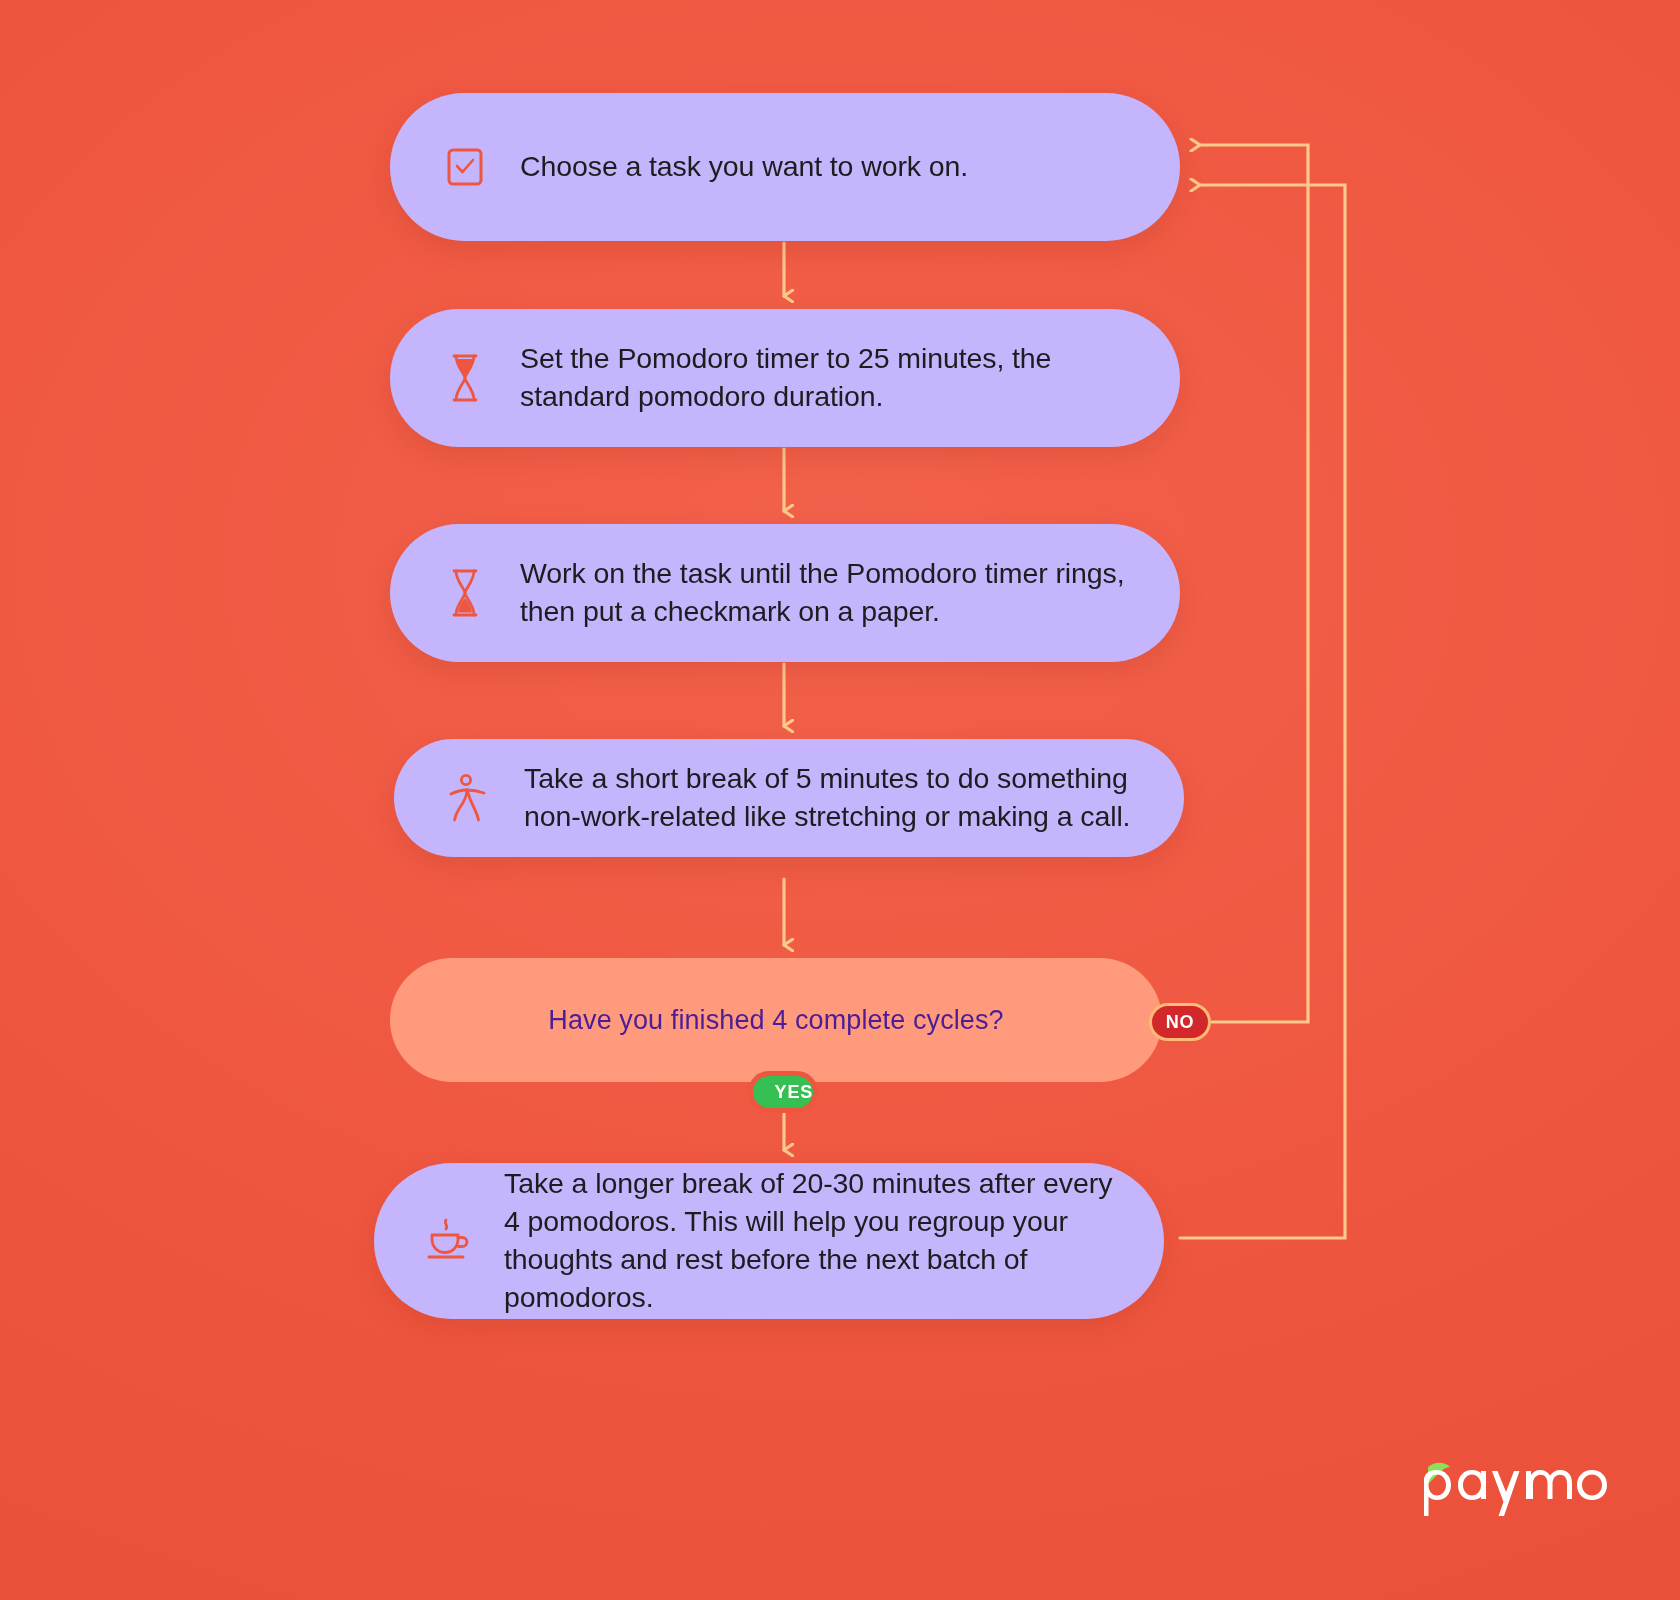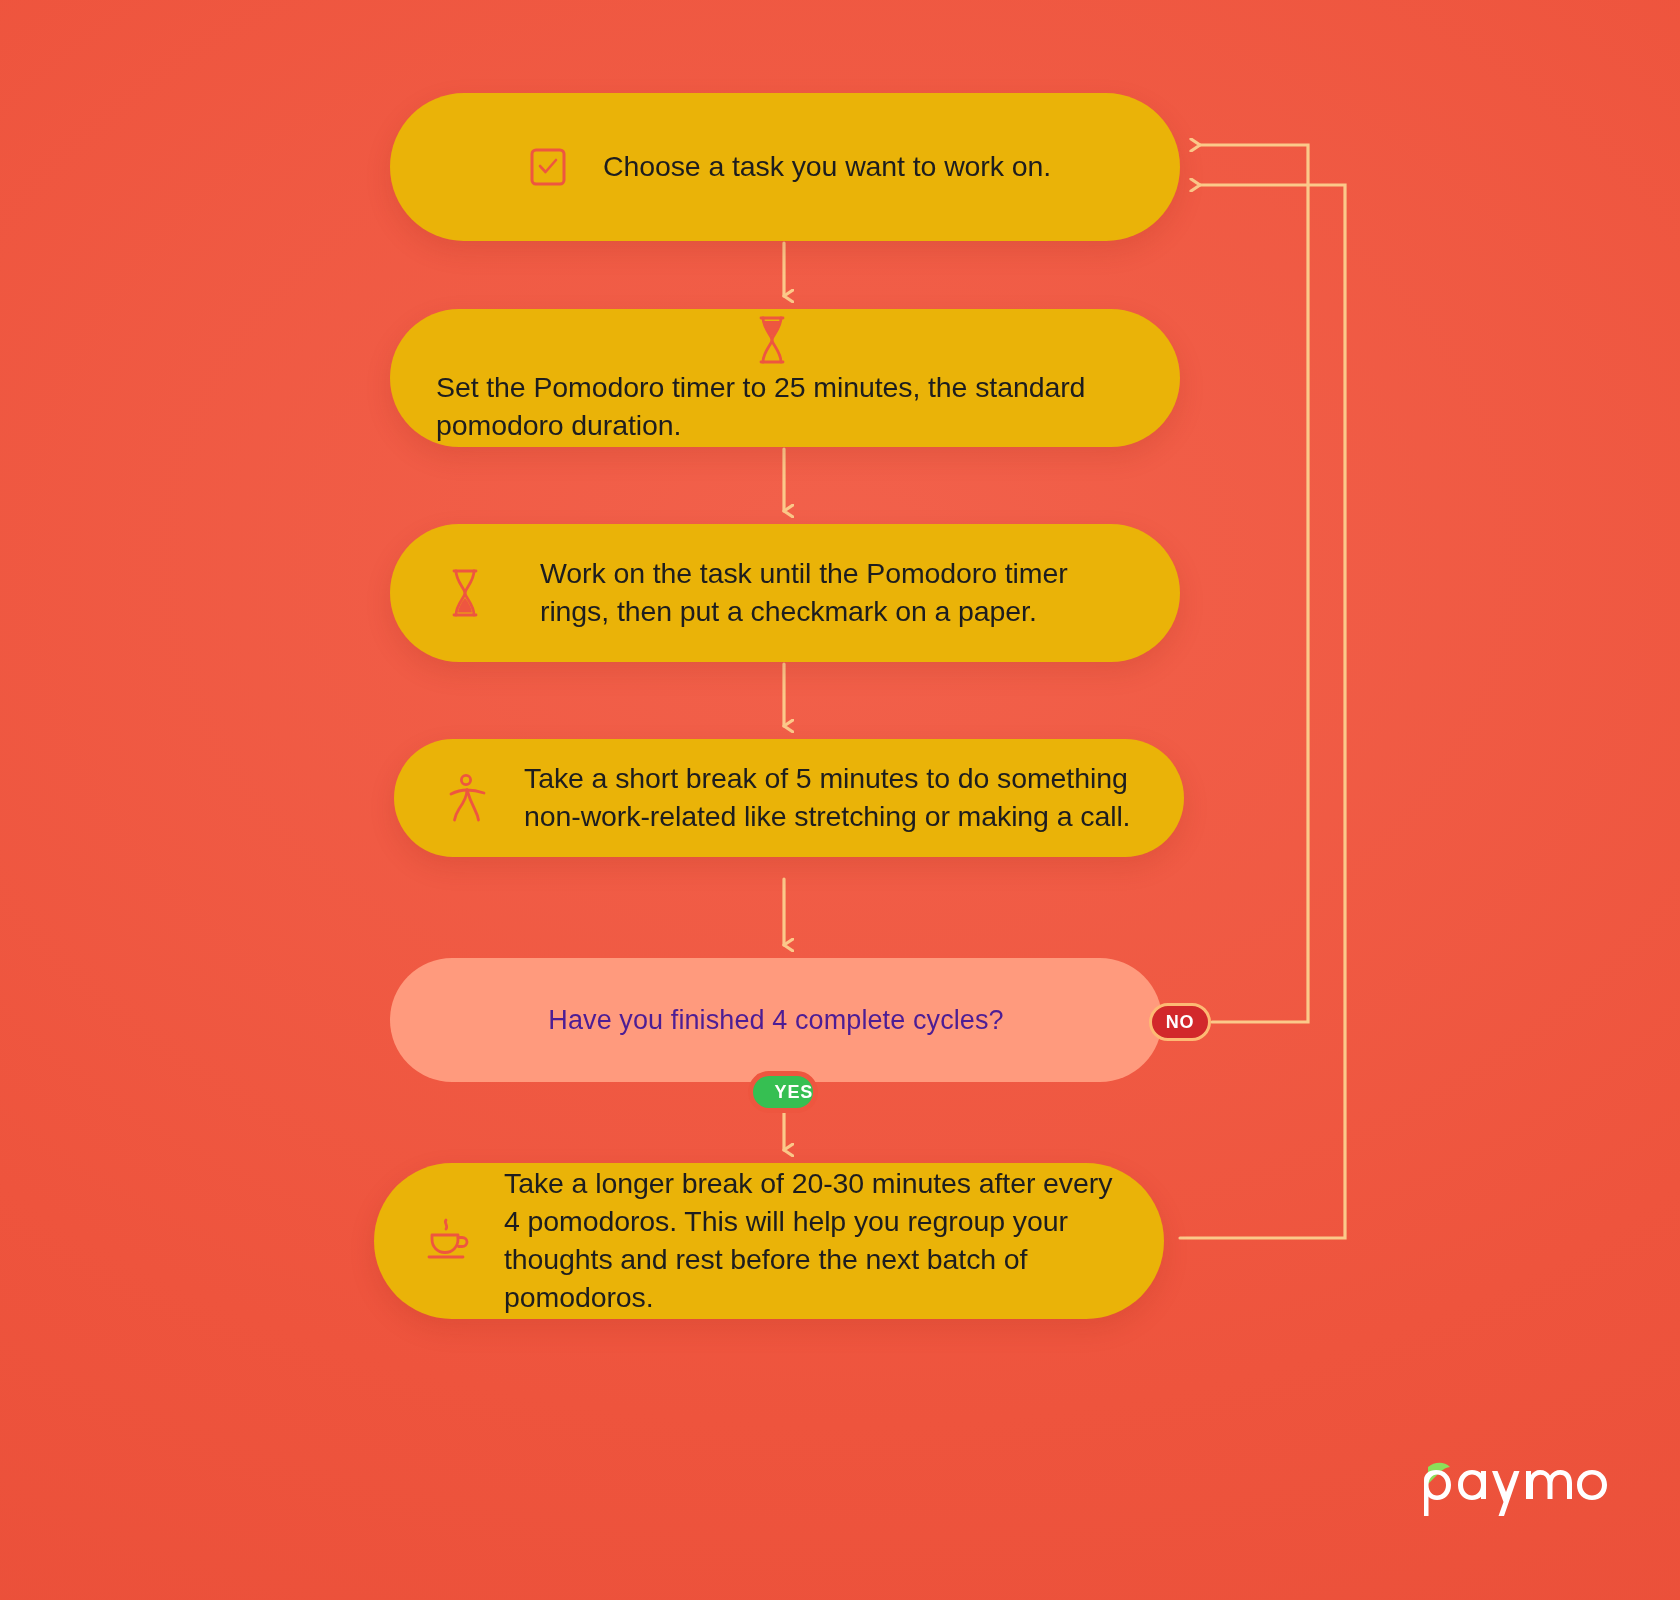--- a/index.html
+++ b/index.html
@@ -25,48 +25,47 @@
   
   #connectors {
     position: absolute;
     left: 0; top: 0;
     width: 1680px; height: 1600px;
     pointer-events: none;
   }
   
   .card {
     position: absolute;
-    background: #eab308;
+    background: #c4b5fd;
     border-radius: 80px;
     box-shadow: 0 10px 26px rgba(150, 35, 20, 0.16);
     display: flex;
     align-items: center;
     padding: 0 46px 0 46px;
-    justify-content: center;
   }
   .card .icon-wrap {
     flex: 0 0 58px;
     width: 58px;
     height: 58px;
     display: flex;
     align-items: center;
     justify-content: center;
     margin-right: 26px;
   }
   .card .card-text {
     color: #1D1D1F;
     font-size: 28.5px;
     line-height: 1.33;
     letter-spacing: -0.1px;
     font-weight: 400;
   }
   
   #card-1 { left: 390px; top: 93px;   width: 790px; height: 148px; }
-  #card-2 { left: 390px; top: 309px;  width: 790px; height: 138px; flex-direction: column; }
-  #card-3 { left: 390px; top: 524px;  width: 790px; height: 138px; gap: 20px; }
+  #card-2 { left: 390px; top: 309px;  width: 790px; height: 138px; }
+  #card-3 { left: 390px; top: 524px;  width: 790px; height: 138px; }
   #card-4 { left: 394px; top: 739px;  width: 790px; height: 118px; }
   #card-6 { left: 374px; top: 1163px; width: 790px; height: 156px; }
 
   
   #decision {
     position: absolute;
     left: 390px; top: 958px;
     width: 772px; height: 124px;
     background: #FF9A7D;
     border-radius: 62px;

